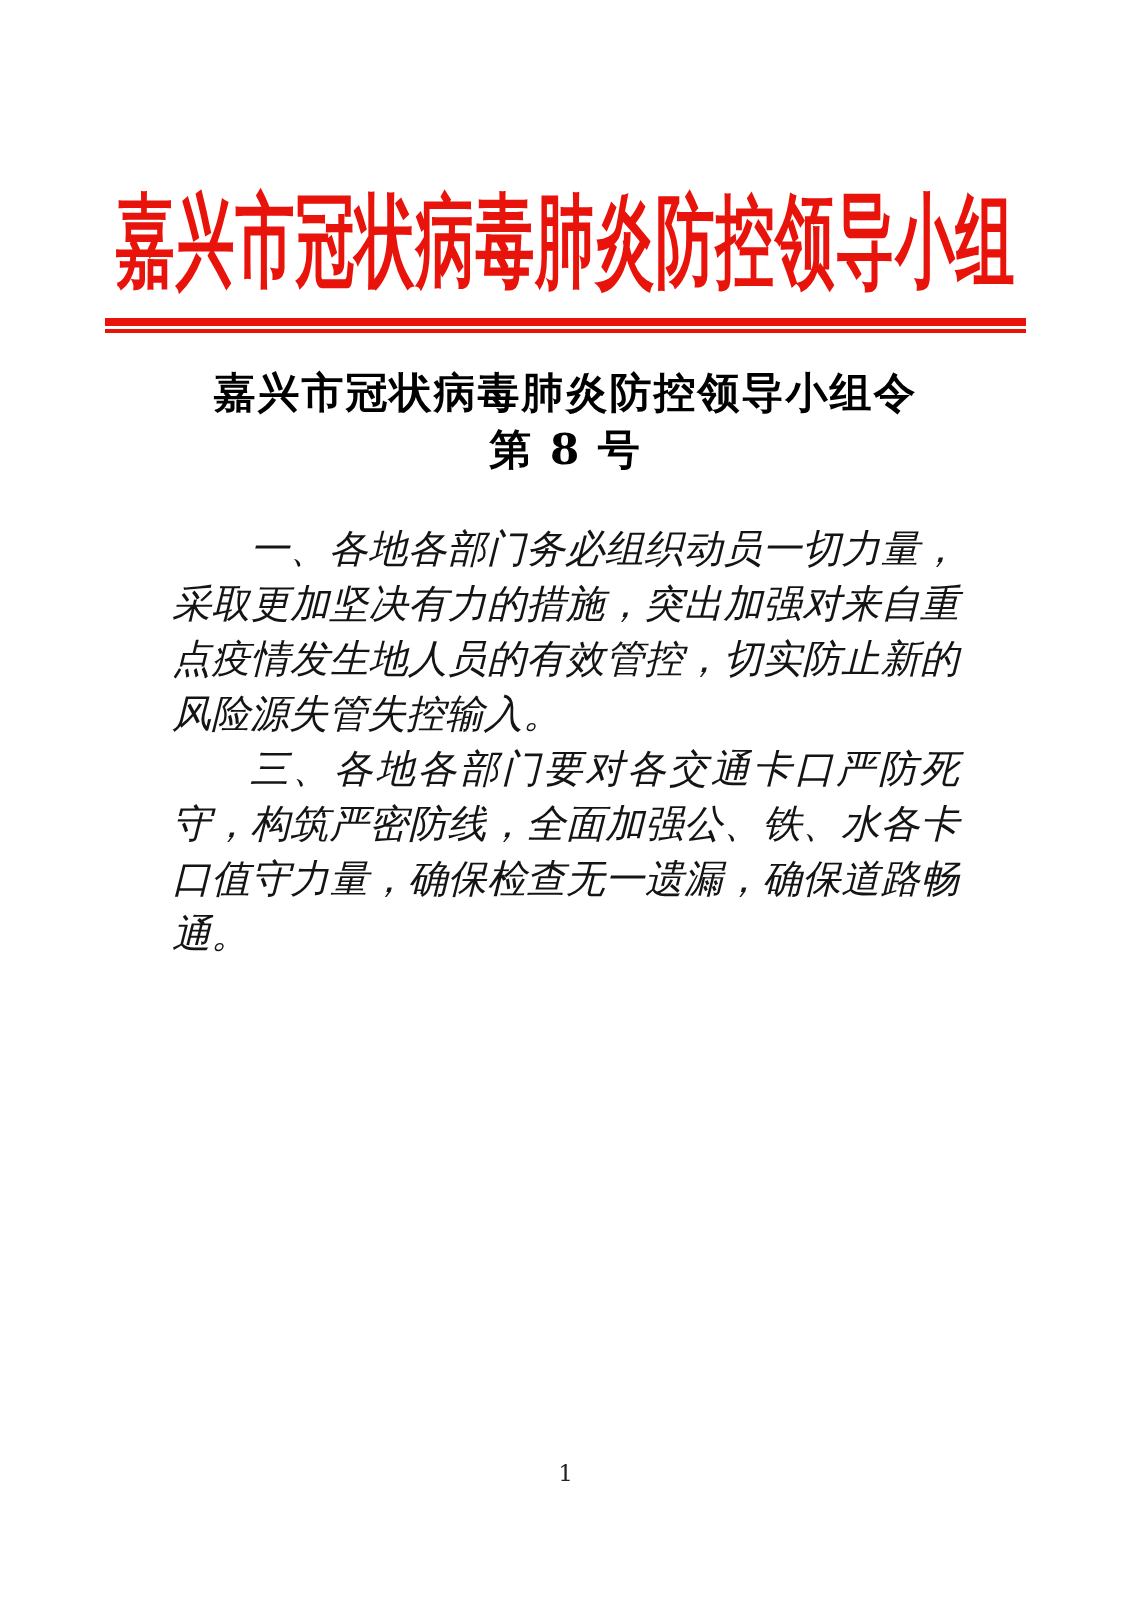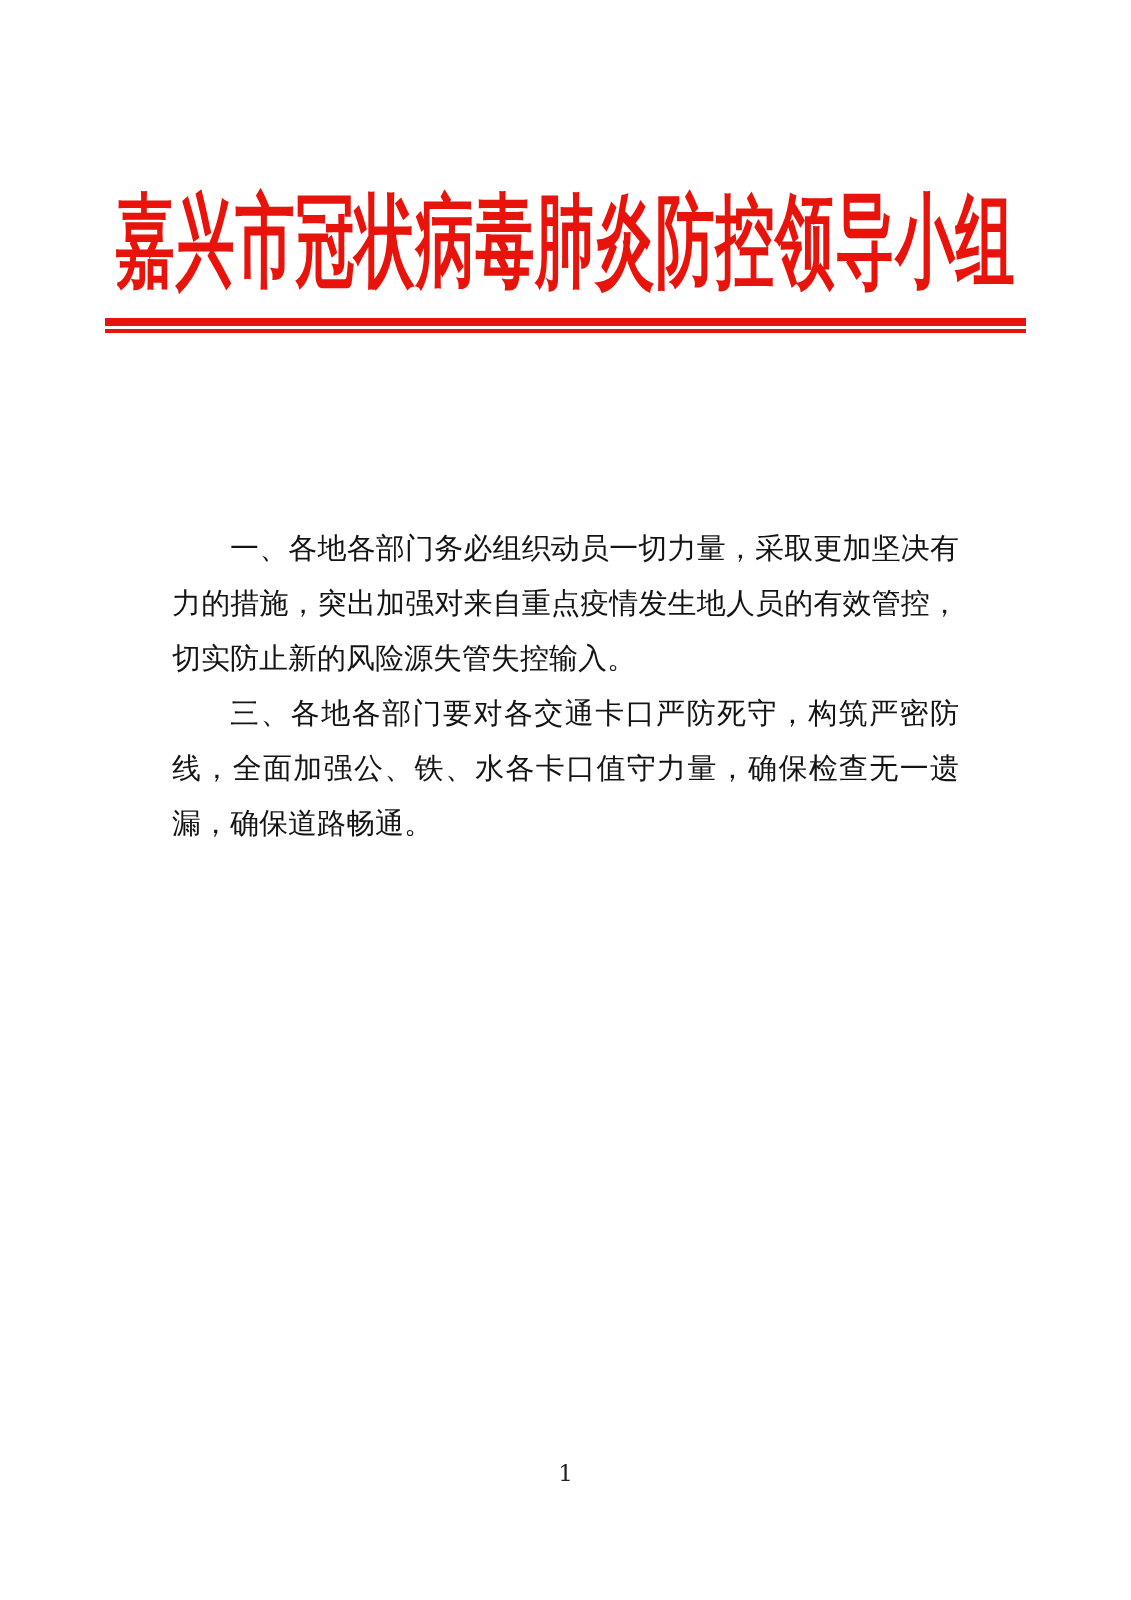--- a/index.html
+++ b/index.html
@@ -63,25 +63,26 @@
     color: #000000;
     line-height: 57px;
     letter-spacing: 2px;
   }
   
   .doc-body {
     position: absolute;
     top: 521px;
     left: 172px;
     width: 787px;
-    font-size: 29px;
+    font-size: 39px;
     line-height: 55px;
     text-align: justify;
     text-justify: inter-character;
     color: #141414;
+    font-style: italic;
   }
   .doc-body p {
     margin: 0;
     padding: 0;
     text-indent: 2em;
   }
   
   .page-number {
     position: absolute;
     top: 1460px;
@@ -100,20 +101,24 @@
   <div class="letterhead-wrap">
     <span class="letterhead">嘉兴市冠状病毒肺炎防控领导小组</span>
   </div>
 
   <div class="red-rule">
     <div class="thick"></div>
     <div class="gap"></div>
     <div class="thin"></div>
   </div>
 
+  <div class="doc-title-block">
+    <div>嘉兴市冠状病毒肺炎防控领导小组令</div>
+    <div>第 8 号</div>
+  </div>
 
   <div class="doc-body">
     <p>一、各地各部门务必组织动员一切力量，采取更加坚决有力的措施，突出加强对来自重点疫情发生地人员的有效管控，切实防止新的风险源失管失控输入。</p>
     <p>三、各地各部门要对各交通卡口严防死守，构筑严密防线，全面加强公、铁、水各卡口值守力量，确保检查无一遗漏，确保道路畅通。</p>
   </div>
 
   <div class="page-number">1</div>
 
 </div>
 

